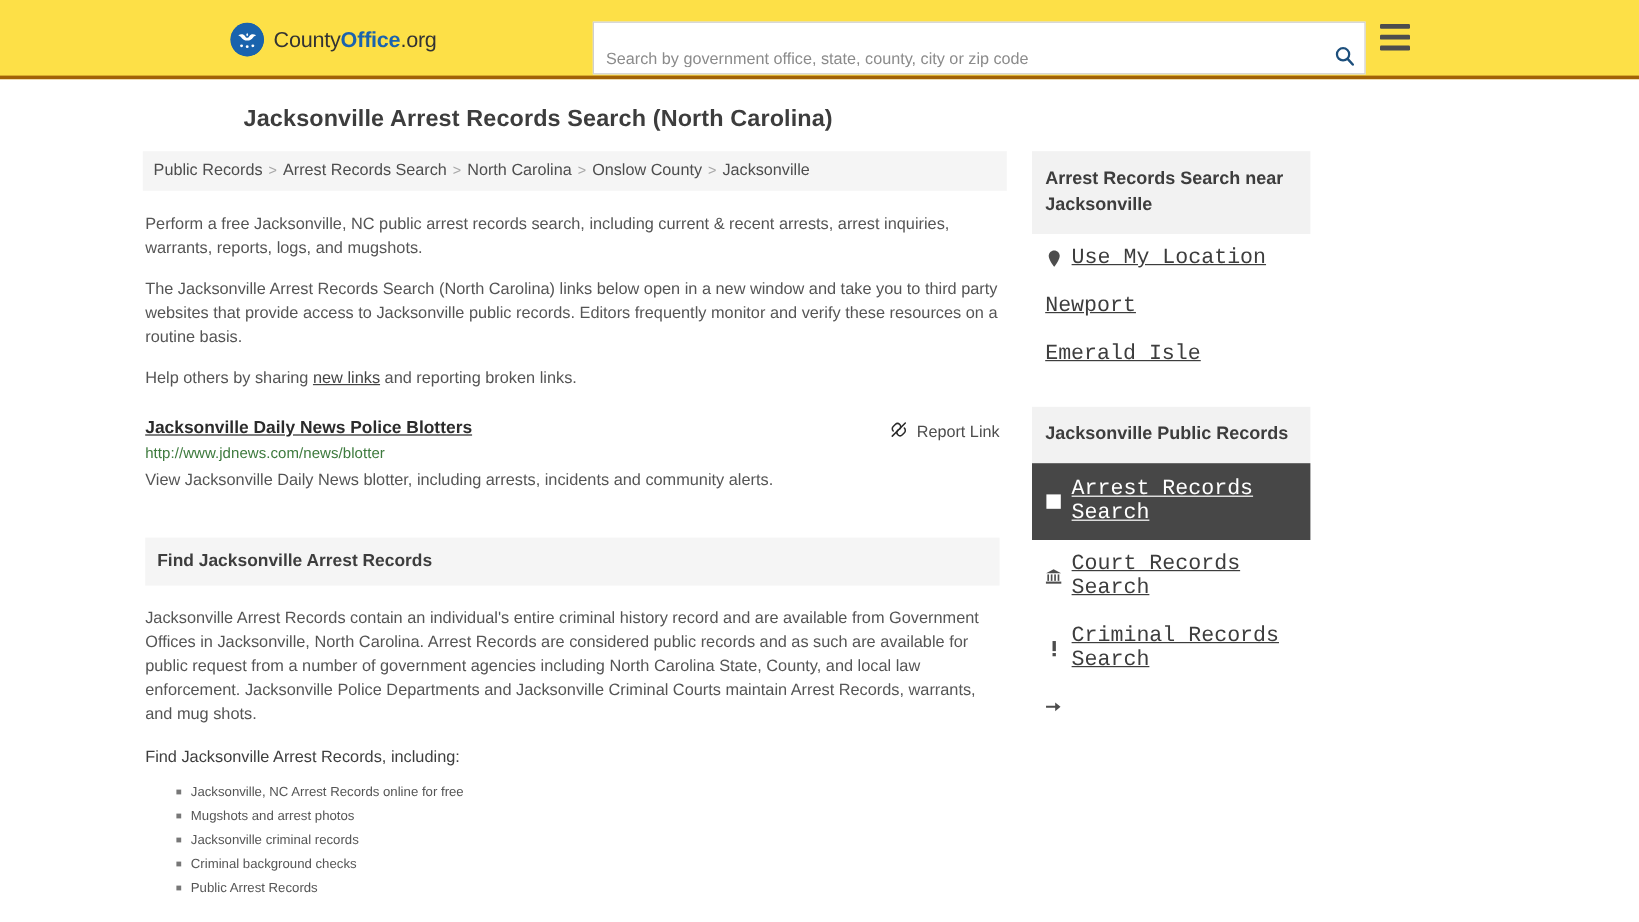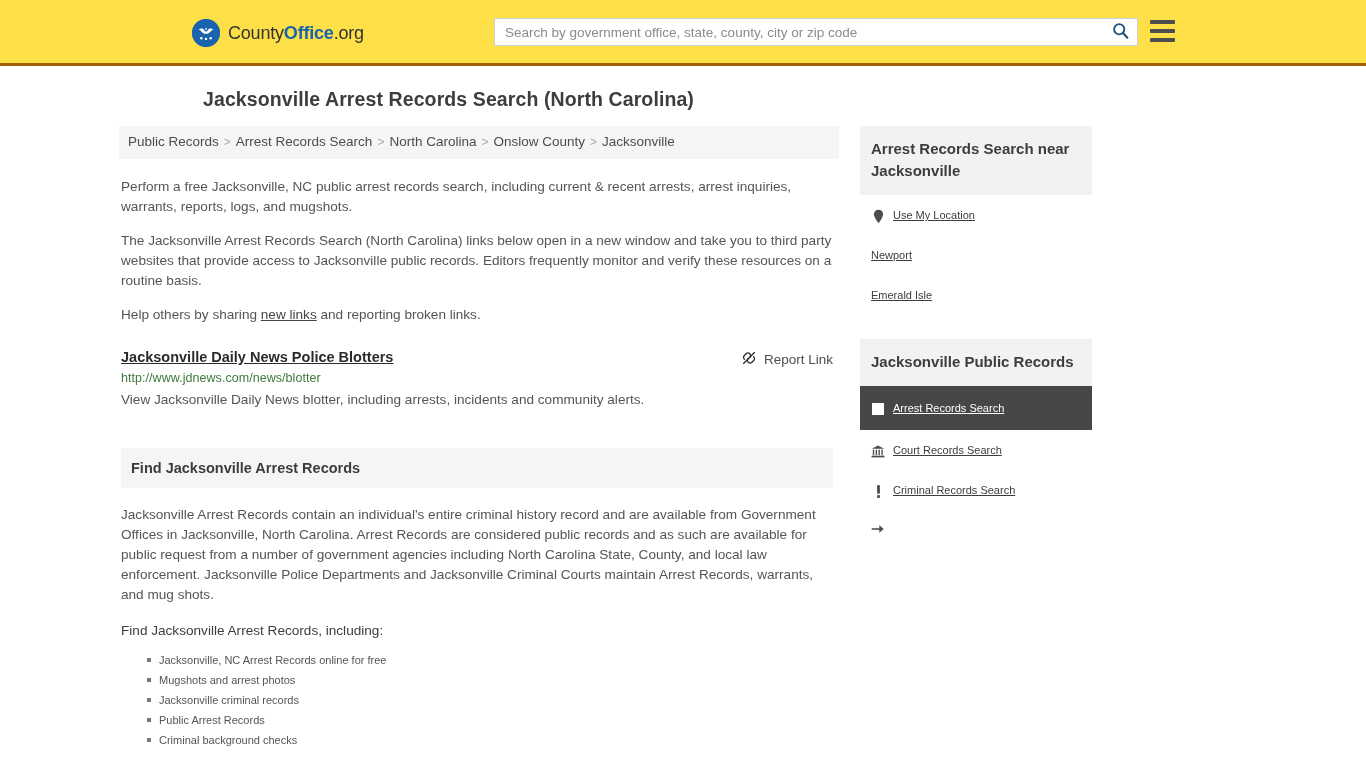--- a/index.html
+++ b/index.html
@@ -49,21 +49,21 @@
   }
   .brand-text .t-county { color: #333333; }
   .brand-text .t-office { color: #1a63ad; font-weight: bold; }
   .brand-text .t-org { color: #333333; }
 
   .search-wrap {
     position: absolute;
     left: 494px;
     top: 18px;
     width: 644px;
-    height: 28px;
+    height: 44px;
     background: #ffffff;
     border: 1px solid #cfcfcf;
     display: flex;
     align-items: flex-end;
   }
   .search-input {
     flex: 1 1 auto;
     border: none;
     outline: none;
     background: transparent;
@@ -239,25 +239,26 @@
     background: #f2f2f2;
     padding: 12px 11px 13px 11px;
     font-size: 15px;
     font-weight: bold;
     color: #3d3d3d;
     line-height: 22px;
   }
   .side-list { margin: 0; padding: 0; list-style: none; }
   .side-item {
     display: flex;
-    align-items: flex-end;
+    align-items: center;
     gap: 8px;
     padding: 10px 11px;
-    font-size: 11px;
+    font-size: 18px;
     line-height: 20px;
+    font-family: Liberation Mono, monospace;
   }
   .side-item a, .side-item .lbl {
     color: #3d3d3d;
     text-decoration: underline;
     cursor: pointer;
   }
   .side-item.noicon { padding-left: 11px; }
   .side-item.active {
     background: #474747;
     padding-top: 12px; padding-bottom: 12px;
@@ -345,22 +346,22 @@
       <span class="result-desc">View Jacksonville Daily News blotter, including arrests, incidents and community alerts.</span>
     </div>
 
     <div class="section-head">Find Jacksonville Arrest Records</div>
     <div class="section-body">Jacksonville Arrest Records contain an individual's entire criminal history record and are available from Government Offices in Jacksonville, North Carolina. Arrest Records are considered public records and as such are available for public request from a number of government agencies including North Carolina State, County, and local law enforcement. Jacksonville Police Departments and Jacksonville Criminal Courts maintain Arrest Records, warrants, and mug shots.</div>
     <div class="sub-head">Find Jacksonville Arrest Records, including:</div>
     <ul class="bullets">
       <li>Jacksonville, NC Arrest Records online for free</li>
       <li>Mugshots and arrest photos</li>
       <li>Jacksonville criminal records</li>
+      <li>Criminal background checks</li>
       <li>Public Arrest Records</li>
-      <li>Criminal background checks</li>
     </ul>
   </div>
 
   <aside class="col-side">
 
     <div class="side-card">
       <div class="side-head">Arrest Records Search near Jacksonville</div>
       <ul class="side-list">
         <li class="side-item">
           <span class="side-icon">

